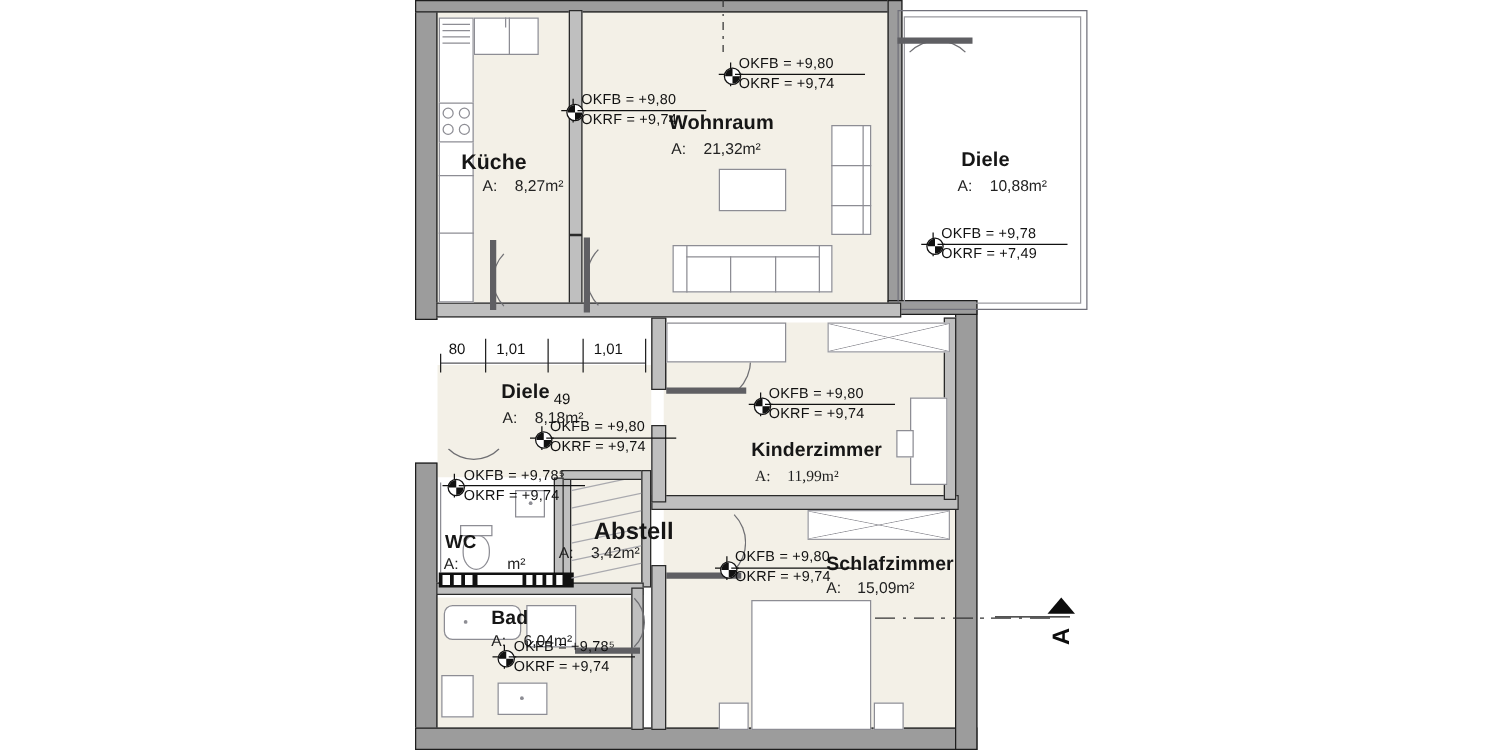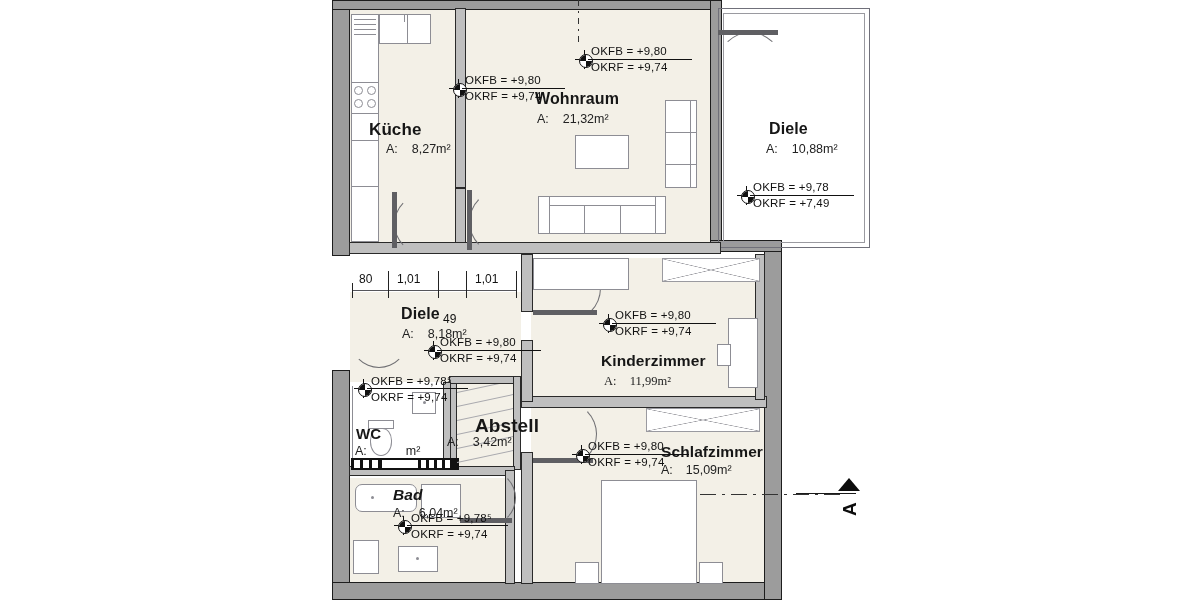--- a/index.html
+++ b/index.html
@@ -299,21 +299,21 @@
     <span>3,42m²</span>
   </div>
 
   <div class="abs lbl" style="left:356px;top:425px;font-size:15px;">WC</div>
   <div class="abs area" style="left:355px;top:444px;font-size:12.5px;">
     <span>A:</span>
     <span style="display:inline-block;width:32px;"></span>
     <span>m²</span>
   </div>
 
-  <div class="abs lbl" style="left:393px;top:486px;font-size:15.5px;font-style:italic;">Bad</div>
+  <div class="abs lbl" style="left:393px;top:486px;font-size:15.5px;">Bad</div>
   <div class="abs area" style="left:393px;top:506px;font-size:12.5px;">
     <span>A:</span>
     <span style="display:inline-block;width:7px;"></span>
     <span>6,04m²</span>
   </div>
 
   <div class="lvl" style="left:451px;top:81px;">
     <span class="vb"></span>
       <span class="hb"></span>
     <span class="c">

